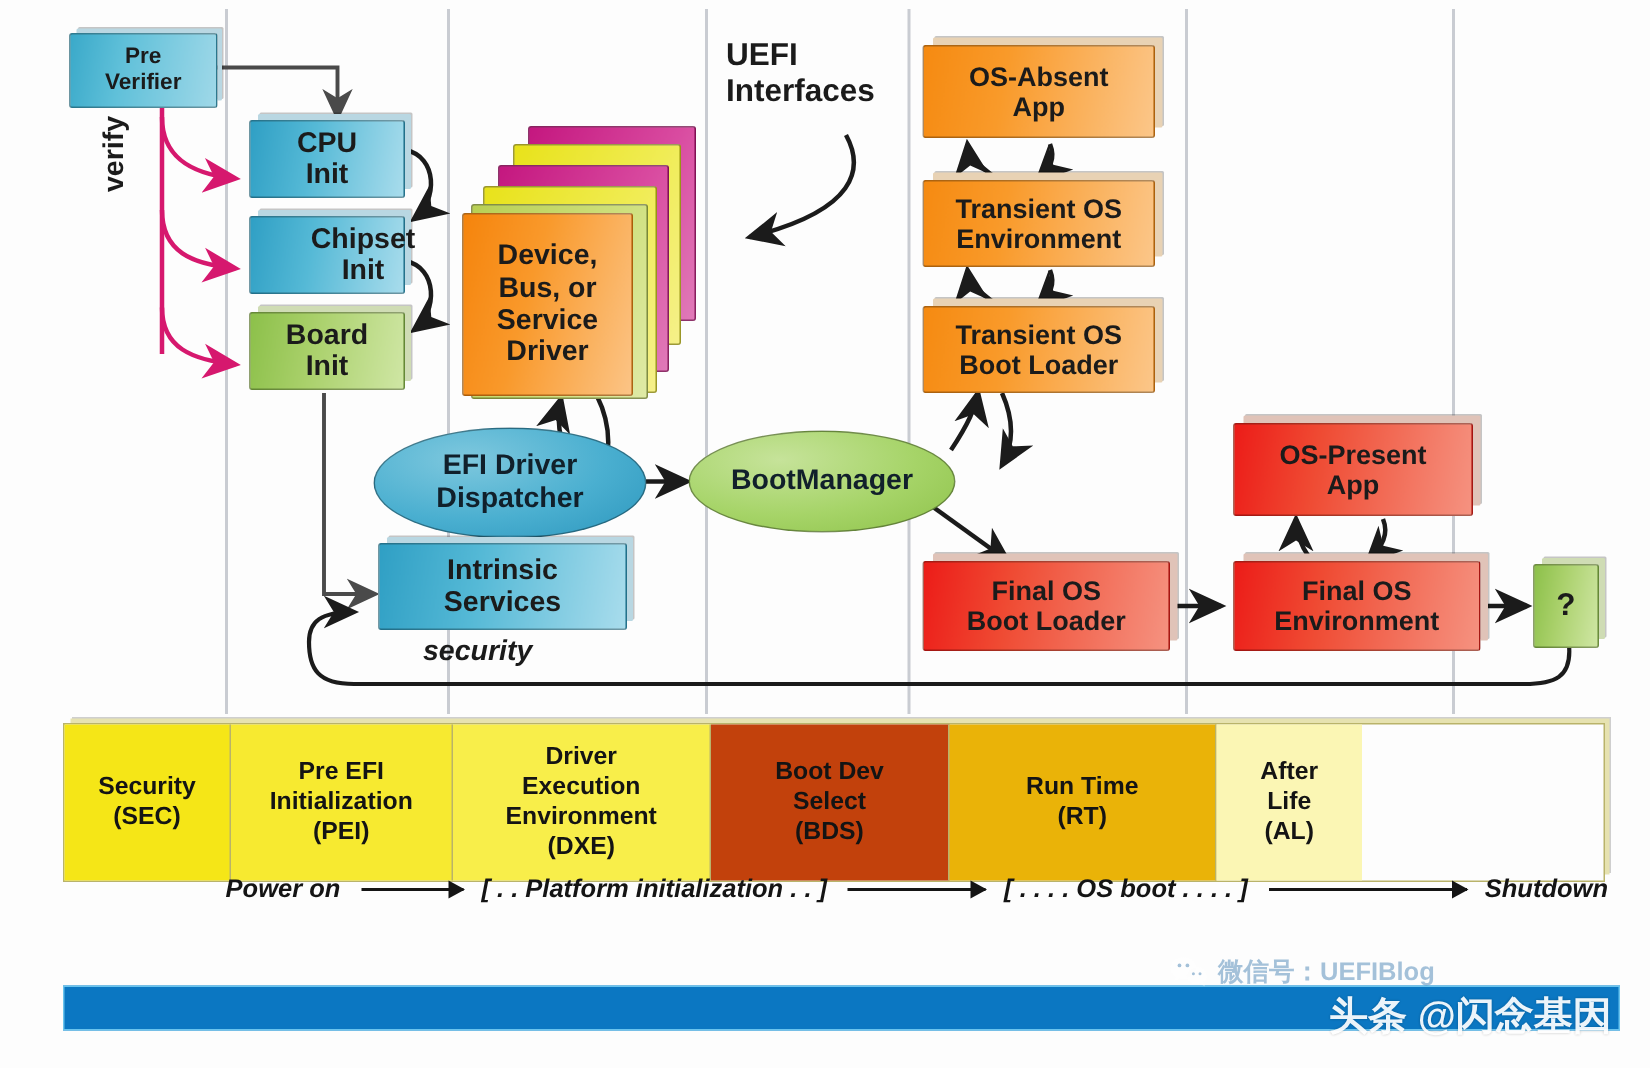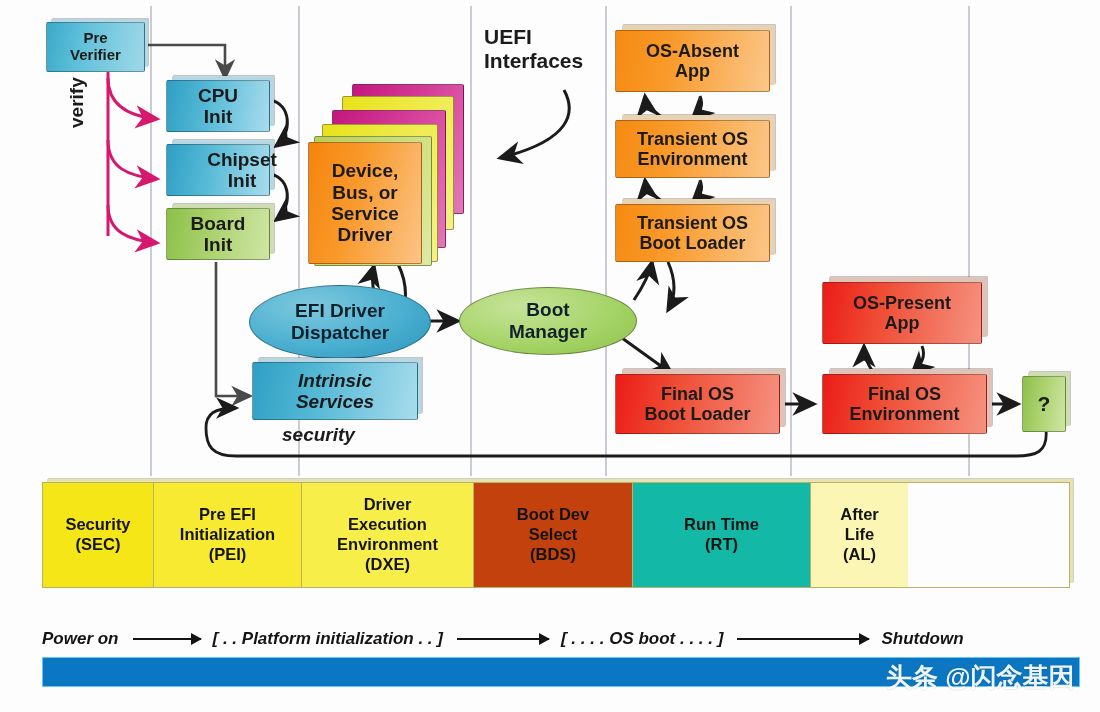--- a/index.html
+++ b/index.html
@@ -50,22 +50,22 @@
   
   #phasebar{position:absolute;left:42px;top:482px;width:1026px;height:104px;
             display:flex;border:1px solid #b9b36a;
             box-shadow:4px -4px 0 -1px #e6e2b0, 5px -5px 0 -1px rgba(0,0,0,.18);}
   .phase{box-sizing:border-box;border-right:1px solid #b9b36a;
          display:flex;align-items:center;justify-content:center;text-align:center;
          font-weight:bold;font-size:16.5px;color:#141414;line-height:1.2;}
   .phase:last-child{border-right:none;}
 
   
-  #timeline{position:absolute;left:42px;top:622px;width:1030px;height:34px;
-            display:flex;align-items:center;}
+  #timeline{position:absolute;left:42px;top:576px;width:1030px;height:34px;
+            display:flex;align-items:center;justify-content:flex-end;}
   .tl-txt{font-style:italic;font-weight:bold;font-size:17px;color:#141414;white-space:nowrap;}
   .tl-arrow{position:relative;height:2px;background:#141414;flex:0 0 auto;}
   .tl-arrow::after{content:"";position:absolute;right:-1px;top:-5px;
      border-left:11px solid #141414;border-top:6px solid transparent;
      border-bottom:6px solid transparent;}
 
   
   #blueband{position:absolute;left:42px;top:657px;width:1036px;height:28px;
             background:#0b77c2;border:1px solid #69c4ee;}
 
@@ -182,26 +182,26 @@
     <span class="lbl">Bus, or</span>
     <span class="lbl">Service</span>
     <span class="lbl">Driver</span>
   </div>
 
   <div class="ell e-blue" style="left:249px;top:285px;width:180px;height:72px;font-size:19px;flex-direction:column;">
     <span>EFI Driver</span>
     <span>Dispatcher</span>
   </div>
 
-  <div class="ell e-green" style="left:459px;top:287px;width:176px;height:66px;font-size:19px;flex-direction:column;">
+  <div class="ell e-green" style="left:459px;top:287px;width:176px;height:66px;font-size:19px;flex-direction:row;">
     <span>Boot</span>
     <span>Manager</span>
   </div>
 
-  <div class="blk b-blue2" style="left:252px;top:362px;width:166px;height:58px;font-size:19px;flex-direction:column;font-style:italic;">
+  <div class="blk b-blue2" style="left:252px;top:362px;width:166px;height:58px;font-size:19px;flex-direction:column;">
     <span class="lbl">Intrinsic</span>
     <span class="lbl">Services</span>
   </div>
 
   <div class="txt-italic" style="left:282px;top:424px;font-size:19px;">security</div>
 
   <div class="txt" style="left:66px;top:128px;font-size:19px;transform:rotate(-90deg);transform-origin:left top;">verify</div>
 
   <div class="txt" style="left:484px;top:25px;font-size:21px;text-align:left;">
     <span>UEFI</span><br>
@@ -264,21 +264,21 @@
         <span>(DXE)</span>
       </div>
     </div>
     <div class="phase" style="width:159px;background:#c2410c;align-items:center;">
       <div>
         <span>Boot Dev</span><br>
         <span>Select</span><br>
         <span>(BDS)</span>
       </div>
     </div>
-    <div class="phase" style="width:178px;background:#14b8a6;">
+    <div class="phase" style="width:178px;background:#eab308;">
       <div>
         <span>Run Time</span><br>
         <span>(RT)</span>
       </div>
     </div>
     <div class="phase" style="width:97px;background:#fbf6b4;">
       <div>
         <span>After</span><br>
         <span>Life</span><br>
         <span>(AL)</span>
@@ -291,18 +291,31 @@
     <div class="tl-arrow" style="width:68px;margin:0 12px 0 14px;"></div>
     <span class="tl-txt">[ . . Platform initialization . . ]</span>
     <div class="tl-arrow" style="width:92px;margin:0 12px 0 14px;"></div>
     <span class="tl-txt">[ . . . . OS boot . . . . ]</span>
     <div class="tl-arrow" style="width:132px;margin:0 12px 0 14px;"></div>
     <span class="tl-txt">Shutdown</span>
   </div>
 
   <div id="blueband"></div>
 
+  <div class="wm" id="wm-wechat">
+    <svg width="26" height="22" viewBox="0 0 26 22">
+      <ellipse cx="9" cy="8.4" rx="8.6" ry="7.2" fill="#ffffff" opacity=".95"></ellipse>
+      <path d="M4.5,13.5 L2.6,17.4 L6.6,15.2 Z" fill="#ffffff" opacity=".95"></path>
+      <circle cx="6.3" cy="6.6" r="1.25" fill="#2b6fa8"></circle>
+      <circle cx="11.6" cy="6.6" r="1.25" fill="#2b6fa8"></circle>
+      <ellipse cx="17.8" cy="13.4" rx="6.8" ry="5.7" fill="#ffffff" opacity=".95"></ellipse>
+      <path d="M21.8,17.4 L23.4,20.6 L20.1,18.9 Z" fill="#ffffff" opacity=".95"></path>
+      <circle cx="15.6" cy="12.1" r="1" fill="#2b6fa8"></circle>
+      <circle cx="20.0" cy="12.1" r="1" fill="#2b6fa8"></circle>
+    </svg>
+    <span>微信号：UEFIBlog</span>
+  </div>
 
   <div class="wm" id="wm-toutiao">
     <span>头条 @闪念基因</span>
   </div>
 
 </div>
 
 </body></html>

